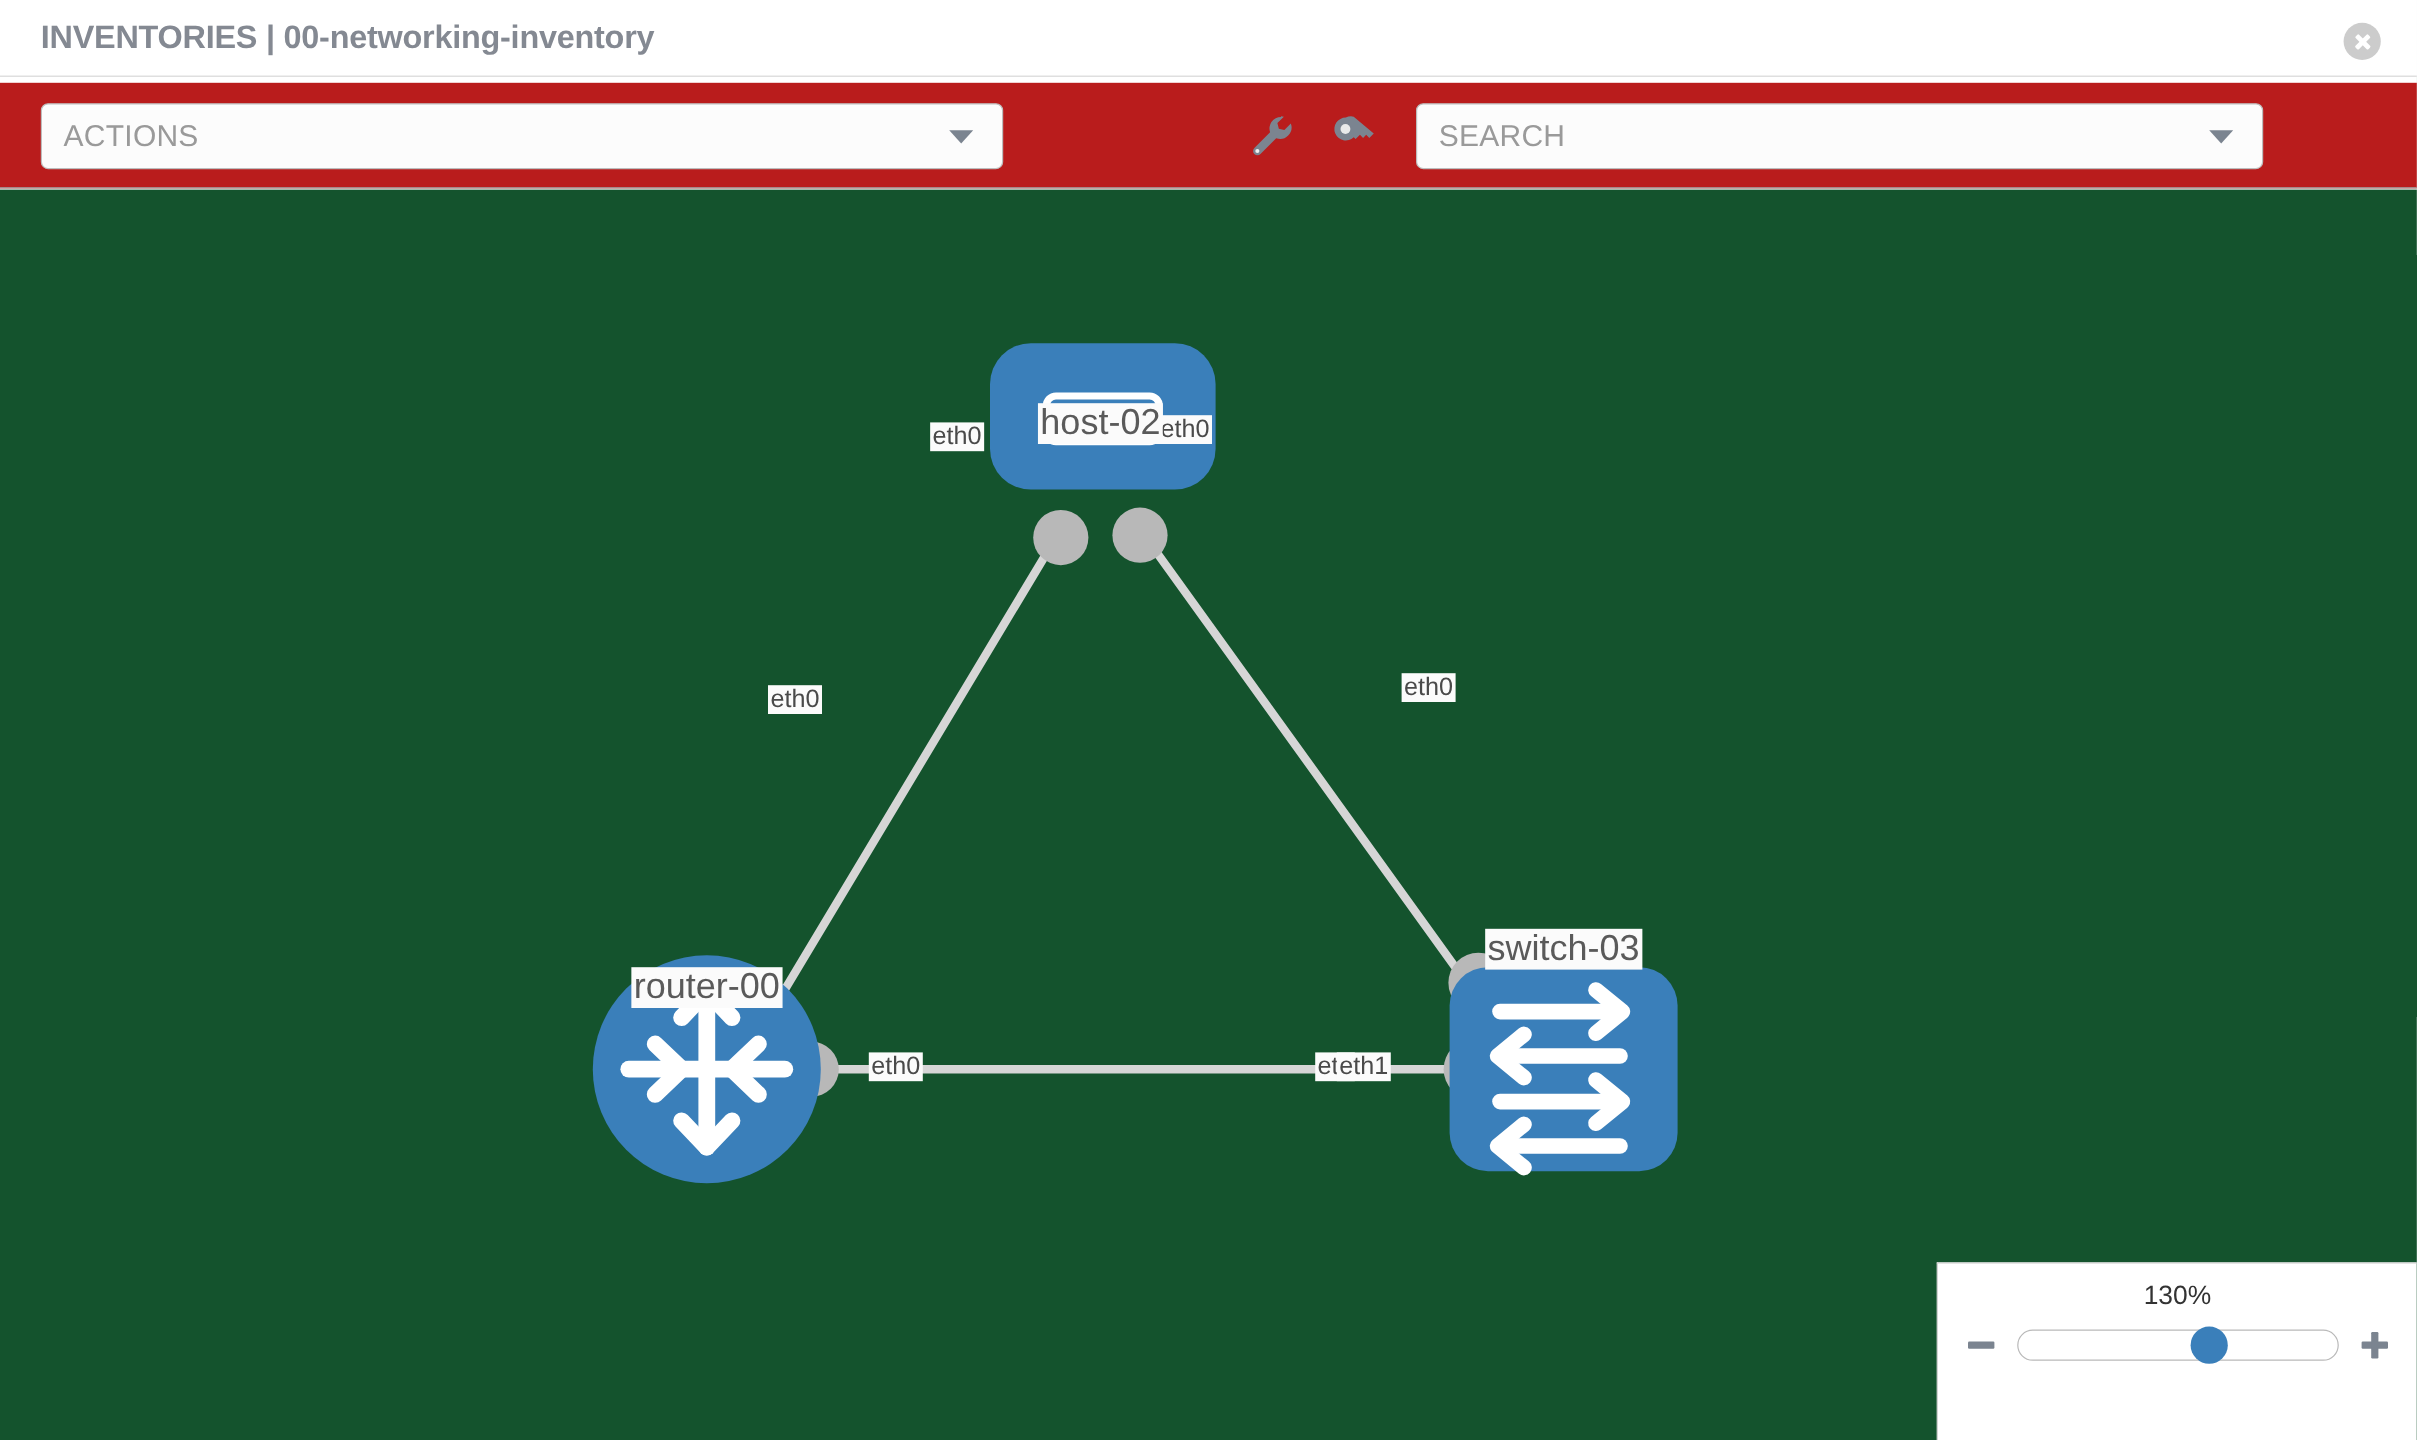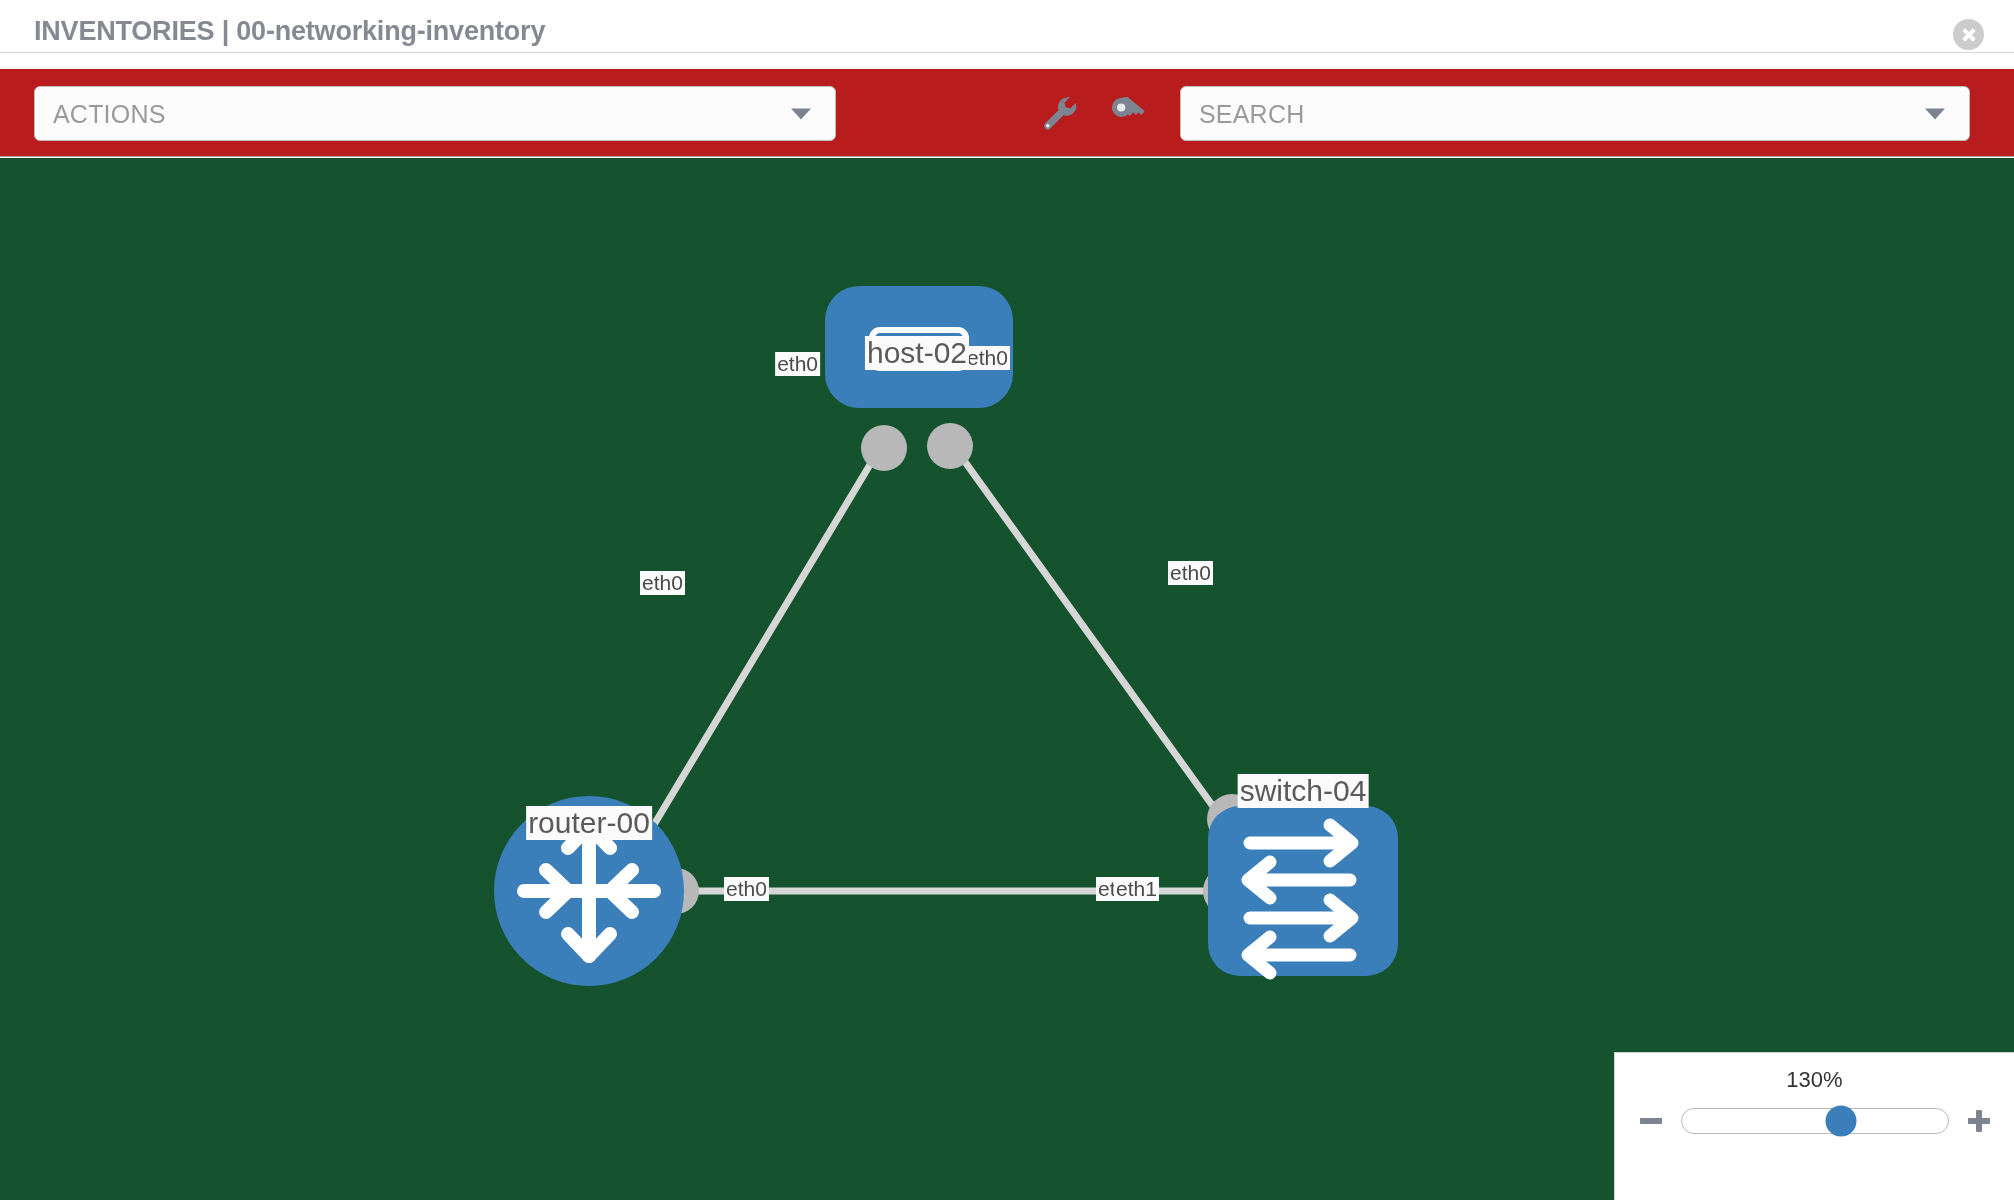--- a/index.html
+++ b/index.html
@@ -6,21 +6,21 @@
   html, body {
     width: 2014px; height: 1200px;
     font-family: "Liberation Sans", sans-serif;
     background: #ffffff;
     overflow: hidden;
   }
 
   
   .header {
     position: absolute; left: 0; top: 0;
-    width: 2014px; height: 53px;
+    width: 2014px; height: 64px;
     background: #ffffff;
     border-bottom: 1px solid #d7d7d7;
   }
   .page-title {
     position: absolute; left: 34px; top: 16px;
     font-size: 27px; font-weight: bold;
     color: #848992;
     letter-spacing: -0.2px;
     white-space: nowrap;
   }
@@ -70,21 +70,21 @@
     position: absolute; top: 22px;
     width: 44px; height: 44px;
     cursor: pointer;
   }
   .tool-icon svg { display: block; width: 100%; height: 100%; }
   .icon-wrench { left: 1037px; }
   .icon-key    { left: 1105px; }
 
   .search-select {
     position: absolute; left: 1180px; top: 17px;
-    width: 790px; height: 55px;
+    width: 706px; height: 55px;
     background: #fcfcfc;
     border: 1px solid #bdbdbd;
     border-radius: 6px;
     padding-left: 19px;
   }
   .search-select .sel-label {
     position: absolute; left: 18px; top: 13px;
     font-size: 25px; color: #9a9a9a;
     letter-spacing: 0.2px;
   }
@@ -263,21 +263,21 @@
   <span class="if-label" style="left:820px; top:194px; transform:translateX(-100%);">eth0</span>
   <span class="if-label" style="left:965px; top:188px;">eth0</span>
   <span class="if-label" style="left:640px; top:413px;">eth0</span>
   <span class="if-label" style="left:1168px; top:403px;">eth0</span>
   <span class="if-label" style="left:724px; top:719px;">eth0</span>
   <span class="if-label" style="left:1096px; top:719px;">eth</span>
   <span class="if-label" style="left:1114px; top:719px;">eth1</span>
 
   <span class="node-label" style="left:917px; top:178px;">host-02</span>
   <span class="node-label" style="left:589px; top:648px;text-align:center;">router-00</span>
-  <span class="node-label" style="left:1303px; top:616px;">switch-04</span>
+  <span class="node-label" style="left:1303px; top:616px;">switch-03</span>
 
   <div class="zoom-panel">
     <div class="zoom-value">130%</div>
     <div class="zoom-row">
       <div class="zoom-minus"></div>
       <div class="zoom-track">
         <div class="zoom-thumb" id="zoom-thumb" style="left: 60%;"></div>
       </div>
       <div class="zoom-plus"></div>
     </div>

